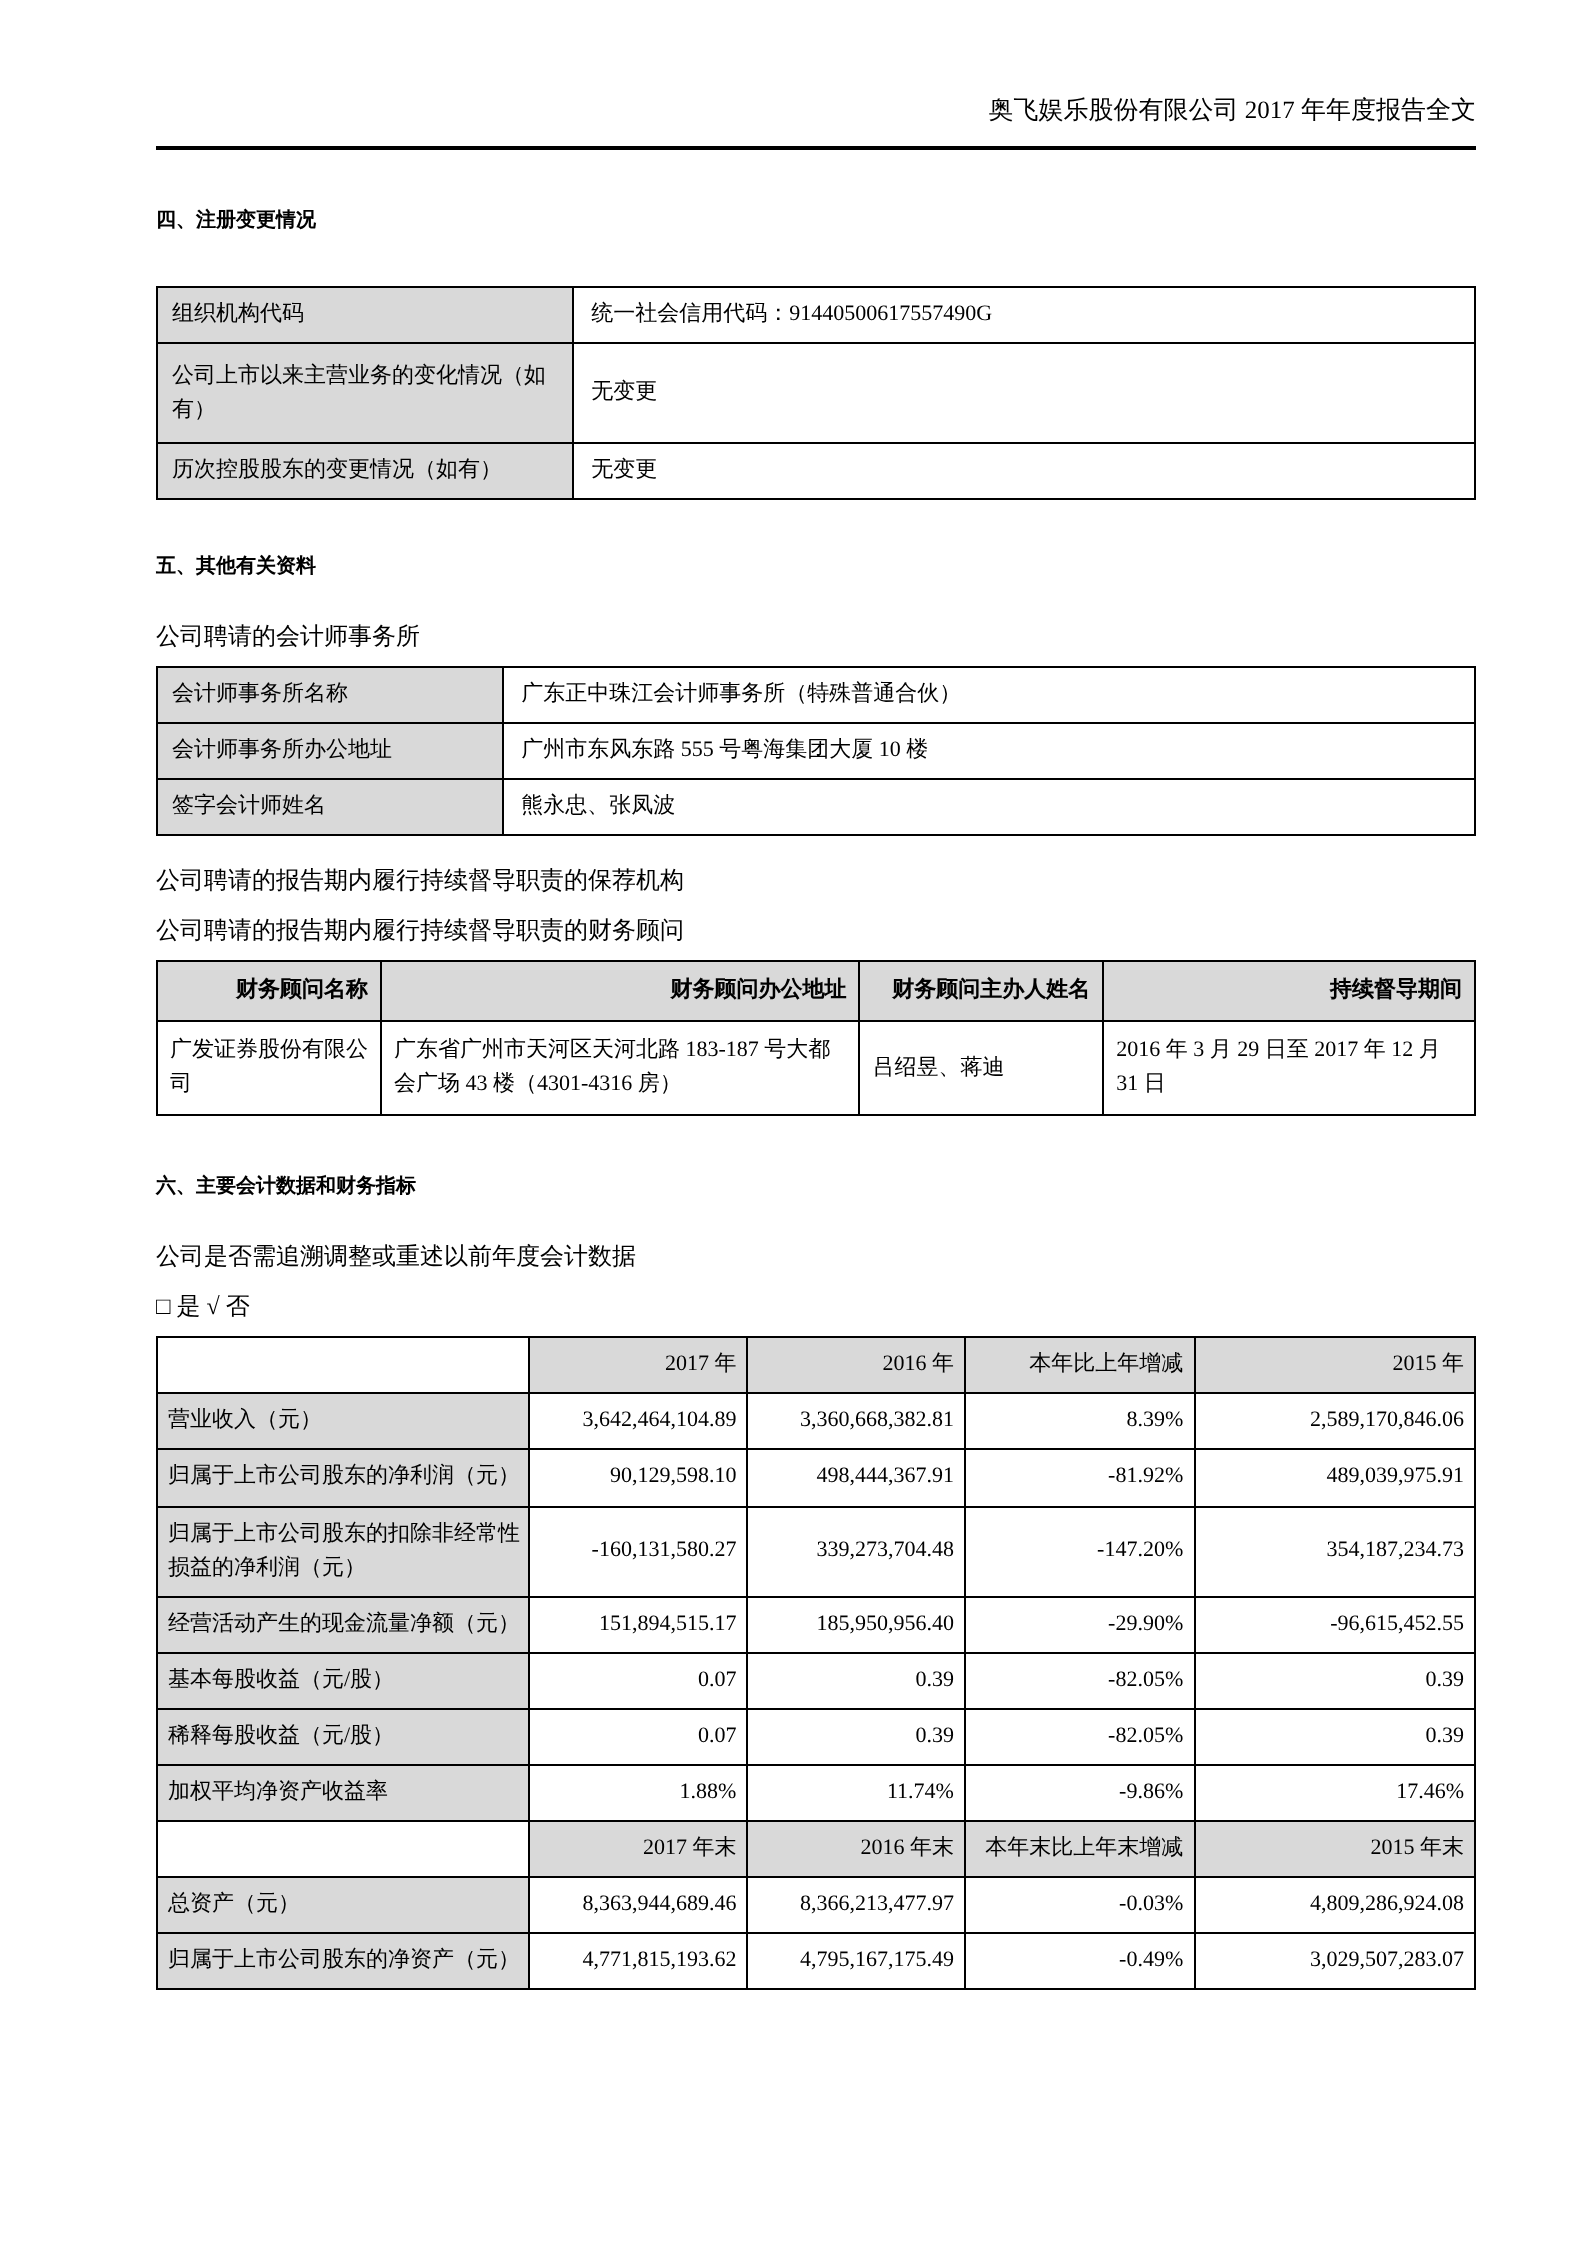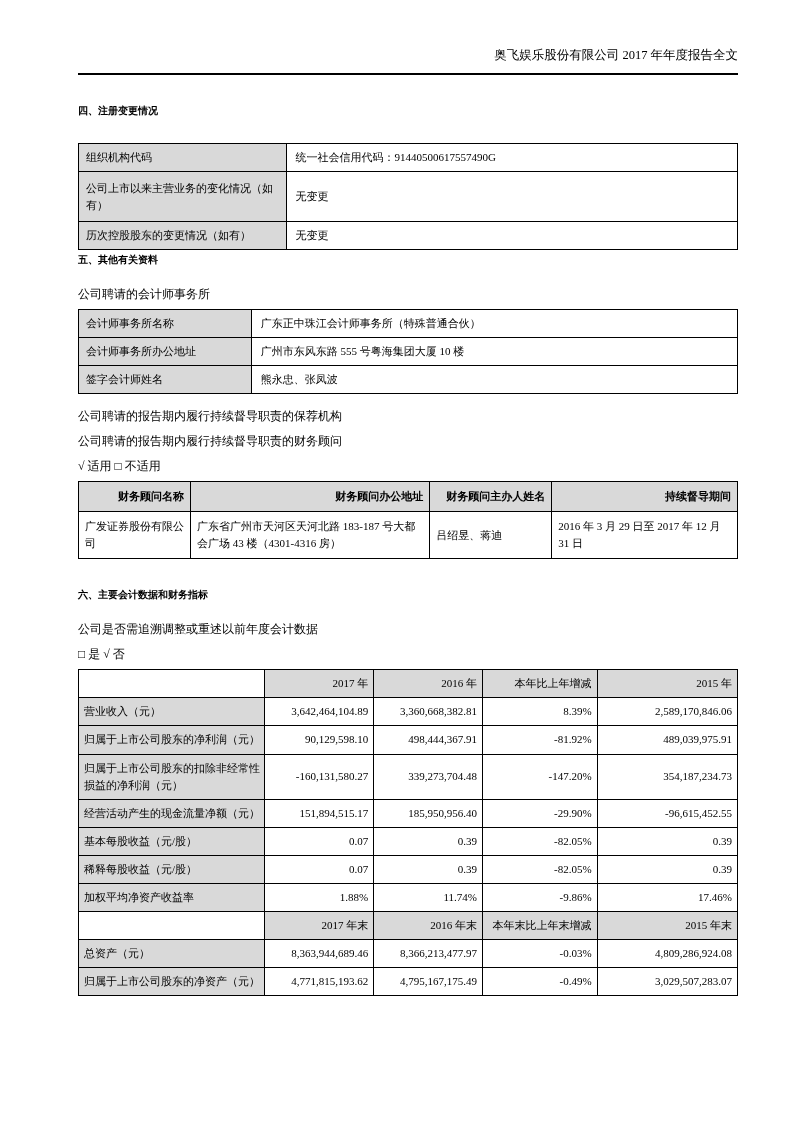--- a/index.html
+++ b/index.html
@@ -11,21 +11,21 @@
     background:#ffffff;
     font-family:"Liberation Serif","DejaVu Serif",serif;
     color:#000;
     overflow:hidden;
   }
   .content { position:absolute; left:78px; top:0; width:660px; }
   .doc-header { padding-top:47px; text-align:right; font-size:12.5px; line-height:16px; }
   .rule { margin-top:10px; border-bottom:2px solid #000; height:0; }
   .sec-title { font-size:10px; font-weight:bold; line-height:19px; }
   .s4t { margin-top:26px; }
-  .s5t { }
+  .s5t { margin-top:24px; }
   .s6t { margin-top:26px; }
   .para { font-size:12px; line-height:15px; }
   .mt18 { margin-top:18px; }
   .mt15 { margin-top:15px; }
   .mt10 { margin-top:10px; }
   .t { border-collapse:collapse; table-layout:fixed; width:100%; font-size:11px; margin-top:7px; }
   .t td { border:1px solid #000; padding:5px 7px; line-height:1.55; vertical-align:middle; word-wrap:break-word; }
   .t1 { margin-top:23px; }
   .g  { background:#d9d9d9; }
   .c  { text-align:right; }
@@ -92,21 +92,20 @@
         </tr>
         <tr class="row28">
           <td class="g l">签字会计师姓名</td>
           <td class="l vcell">熊永忠、张凤波</td>
         </tr>
       </tbody>
     </table>
 
     <p class="para mt15">公司聘请的报告期内履行持续督导职责的保荐机构</p>
     <p class="para mt10">公司聘请的报告期内履行持续督导职责的财务顾问</p>
-    <p class="para mt10">√ 适用 □ 不适用</p>
 
     <table class="t t3">
       <colgroup>
         <col style="width:17%">
           <col style="width:36.3%">
           <col style="width:18.5%">
           <col style="width:28.2%">
       </colgroup>
       <tbody>
         <tr class="row28">

